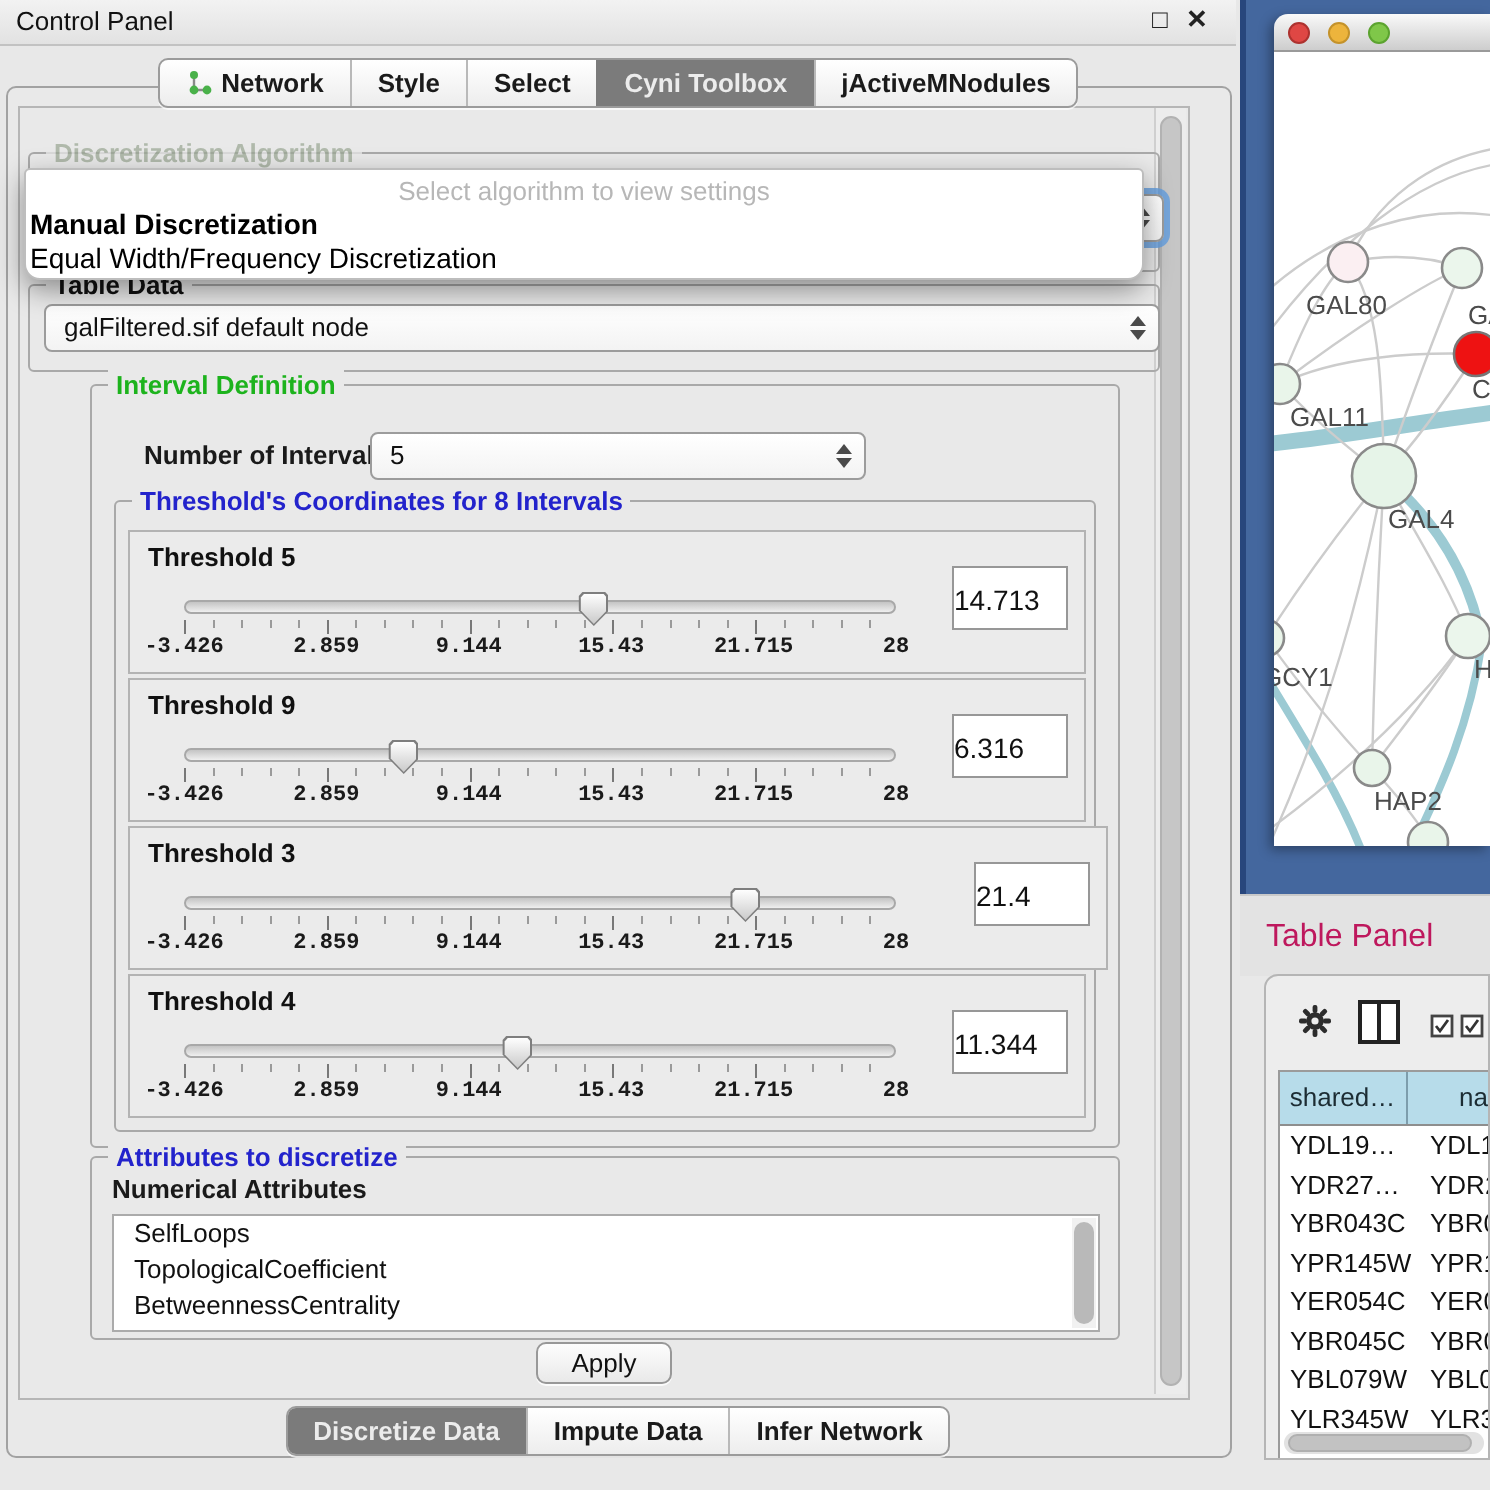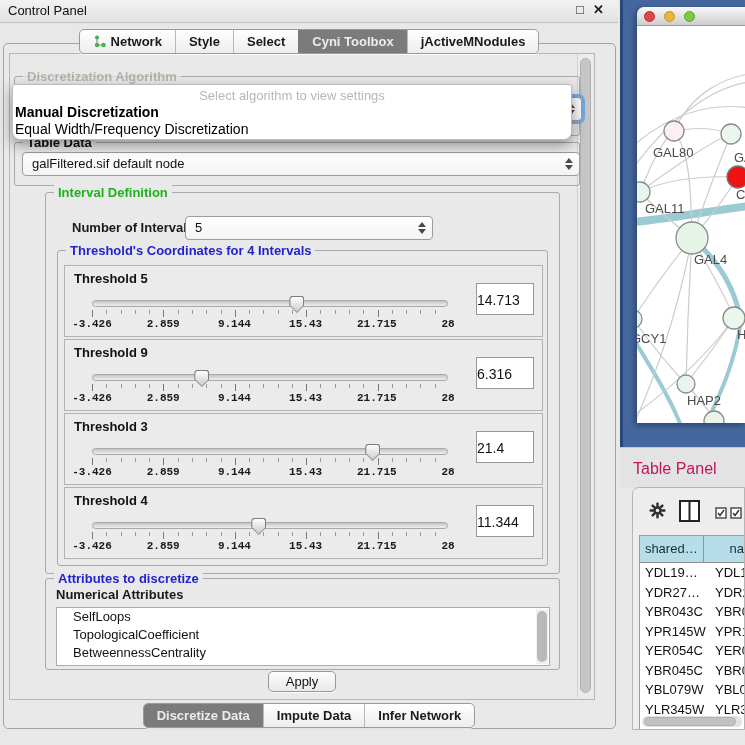--- a/index.html
+++ b/index.html
@@ -69,21 +69,21 @@
   .ticks::after{content:'';position:absolute;left:0;right:0;top:0;height:7px;
       background:repeating-linear-gradient(90deg,#787878 0 1px,transparent 1px 20%);}
   .scale{position:absolute;left:0;right:0;top:22px;height:12px;}
   .scale span{position:absolute;transform:translateX(-50%);font-size:11px;font-weight:bold;color:#1a1a1a;white-space:nowrap;}
   .thr-value{position:absolute;right:8px;top:17px;width:58px;height:32px;background:#fff;
              border:1px solid #979797;font-size:14px;color:#111;
              line-height:32px;padding-right:5px;box-sizing:border-box;}
 
   .listbox{position:absolute;left:10px;top:28px;width:492px;height:57px;background:#fff;
            border:1px solid #ababab;overflow:hidden;}
-  .listbox .item{height:18px;line-height:18px;padding-left:16px;font-size:13px;color:#111;}
+  .listbox .item{height:18px;line-height:18px;padding-left:10px;font-size:13px;color:#111;}
   .list-scroll{position:absolute;right:1px;top:1px;bottom:1px;width:12px;background:#f1f1f1;}
   .list-scroll .thumb{position:absolute;left:1px;right:1px;top:2px;bottom:2px;border-radius:5px;
                       background:#b9b9b9;}
 
   .btn{border:1px solid #989898;border-radius:5px;background:linear-gradient(#fdfdfd,#e9e9e9);
        font-size:13px;color:#111;text-align:center;box-shadow:0 1px 0 rgba(255,255,255,.8);}
 
   
   .desktop{position:absolute;left:620px;top:0;width:125px;height:447px;background:#44679e;
            border-left:3px solid #28467c;box-sizing:border-box;}
@@ -190,21 +190,21 @@
   <div class="abs" style="left:72px;top:220px;font-weight:bold;">Number of Intervals</div>
   <div class="combo" style="left:185px;top:216px;width:246px;">
     <span class="val">5</span>
     <span class="stepper">
         <span class="tri-up"></span>
         <span class="tri-dn"></span>
       </span>
   </div>
 
   <div class="group" style="left:57px;top:250px;width:489px;height:314px;">
-    <span class="gtitle g-blue">Threshold's Coordinates for 4 Intervals</span>
+    <span class="gtitle g-blue">Threshold's Coordinates for 8 Intervals</span>
 
     <div class="thr-panel" style="top:14px;">
       <div class="thr-label">Threshold 5</div>
       <div class="slider">
         <div class="track"></div>
         <div class="thumb-o" style="left:calc(57.7% - 8px);">
             <div class="thumb-i"></div>
           </div>
         <div class="ticks"></div>
         <div class="scale">
@@ -232,21 +232,21 @@
           <span style="left:20%">2.859</span>
           <span style="left:40%">9.144</span>
           <span style="left:60%">15.43</span>
           <span style="left:80%">21.715</span>
           <span style="left:100%">28</span>
         </div>
       </div>
       <div class="thr-value">6.316</div>
     </div>
 
-    <div class="thr-panel" style="top:162px;">
+    <div class="thr-panel" style="top:162px;padding-left:11px;">
       <div class="thr-label">Threshold 3</div>
       <div class="slider">
         <div class="track"></div>
         <div class="thumb-o" style="left:calc(79% - 8px);">
             <div class="thumb-i"></div>
           </div>
         <div class="ticks"></div>
         <div class="scale">
           <span style="left:0%">-3.426</span>
           <span style="left:20%">2.859</span>

